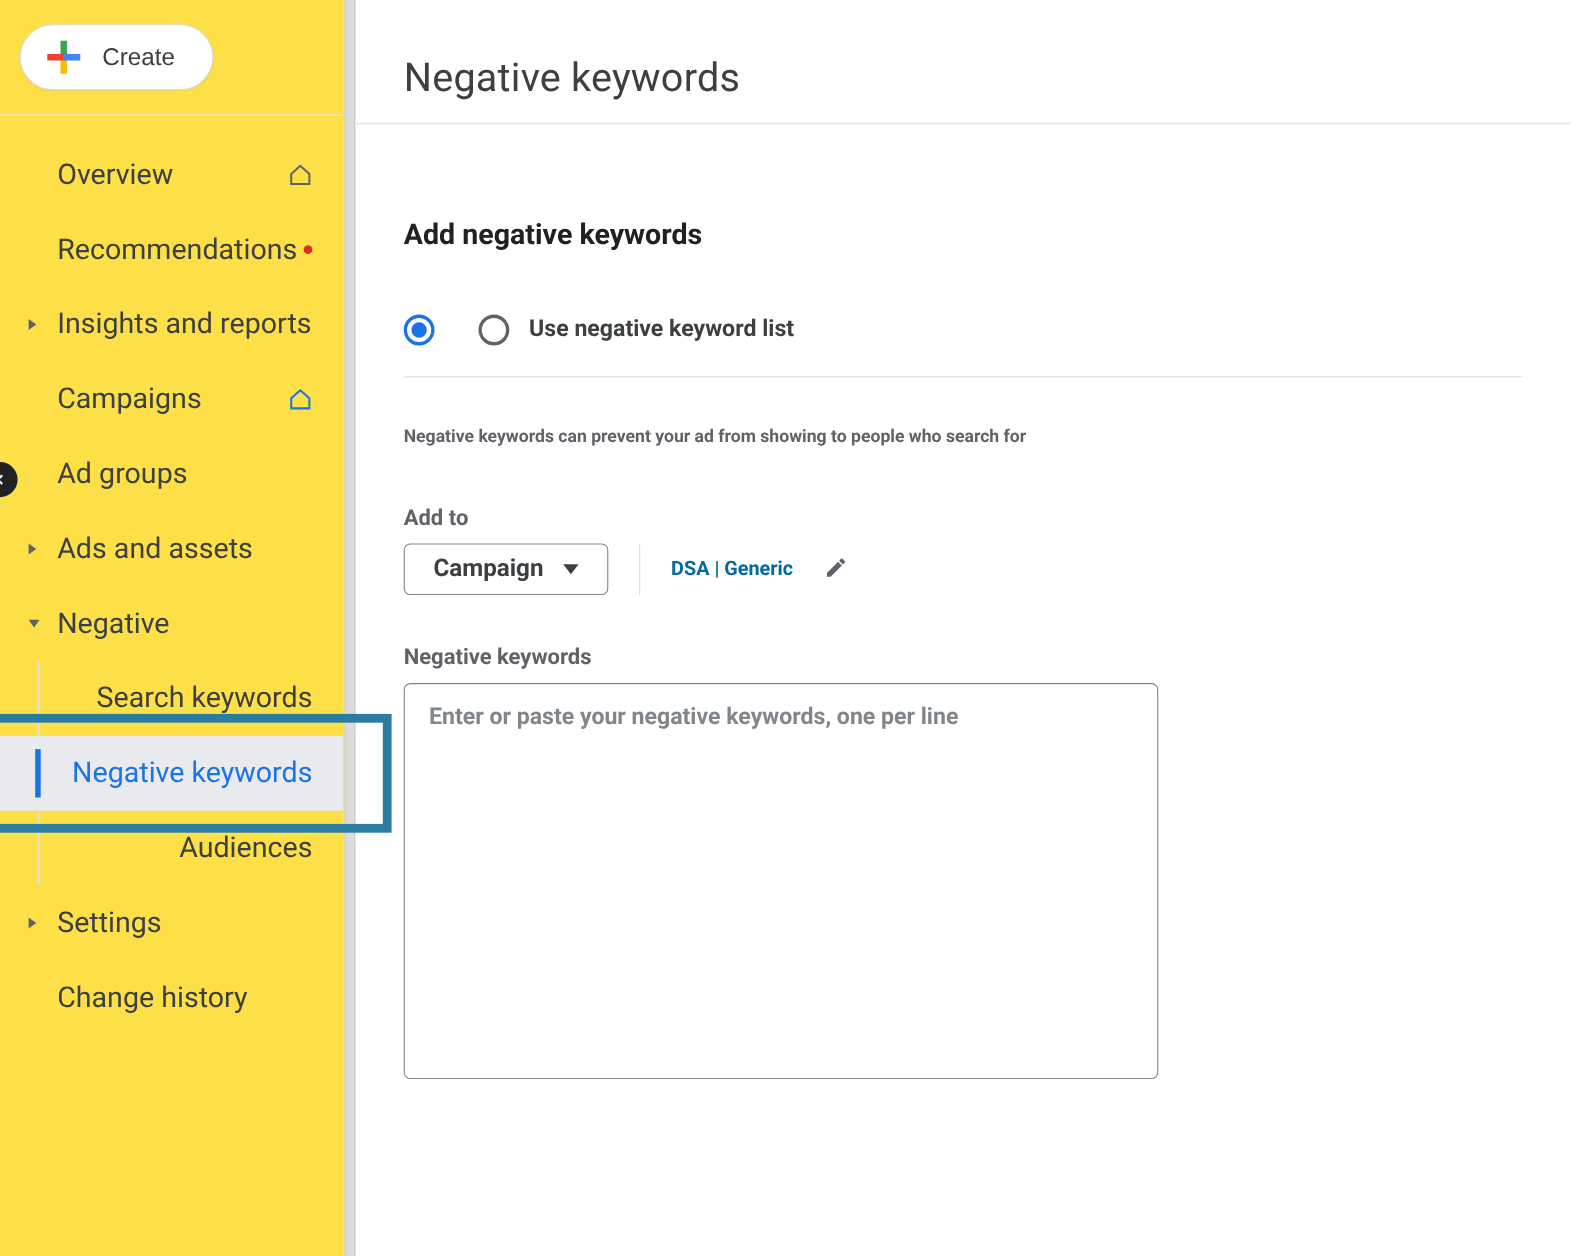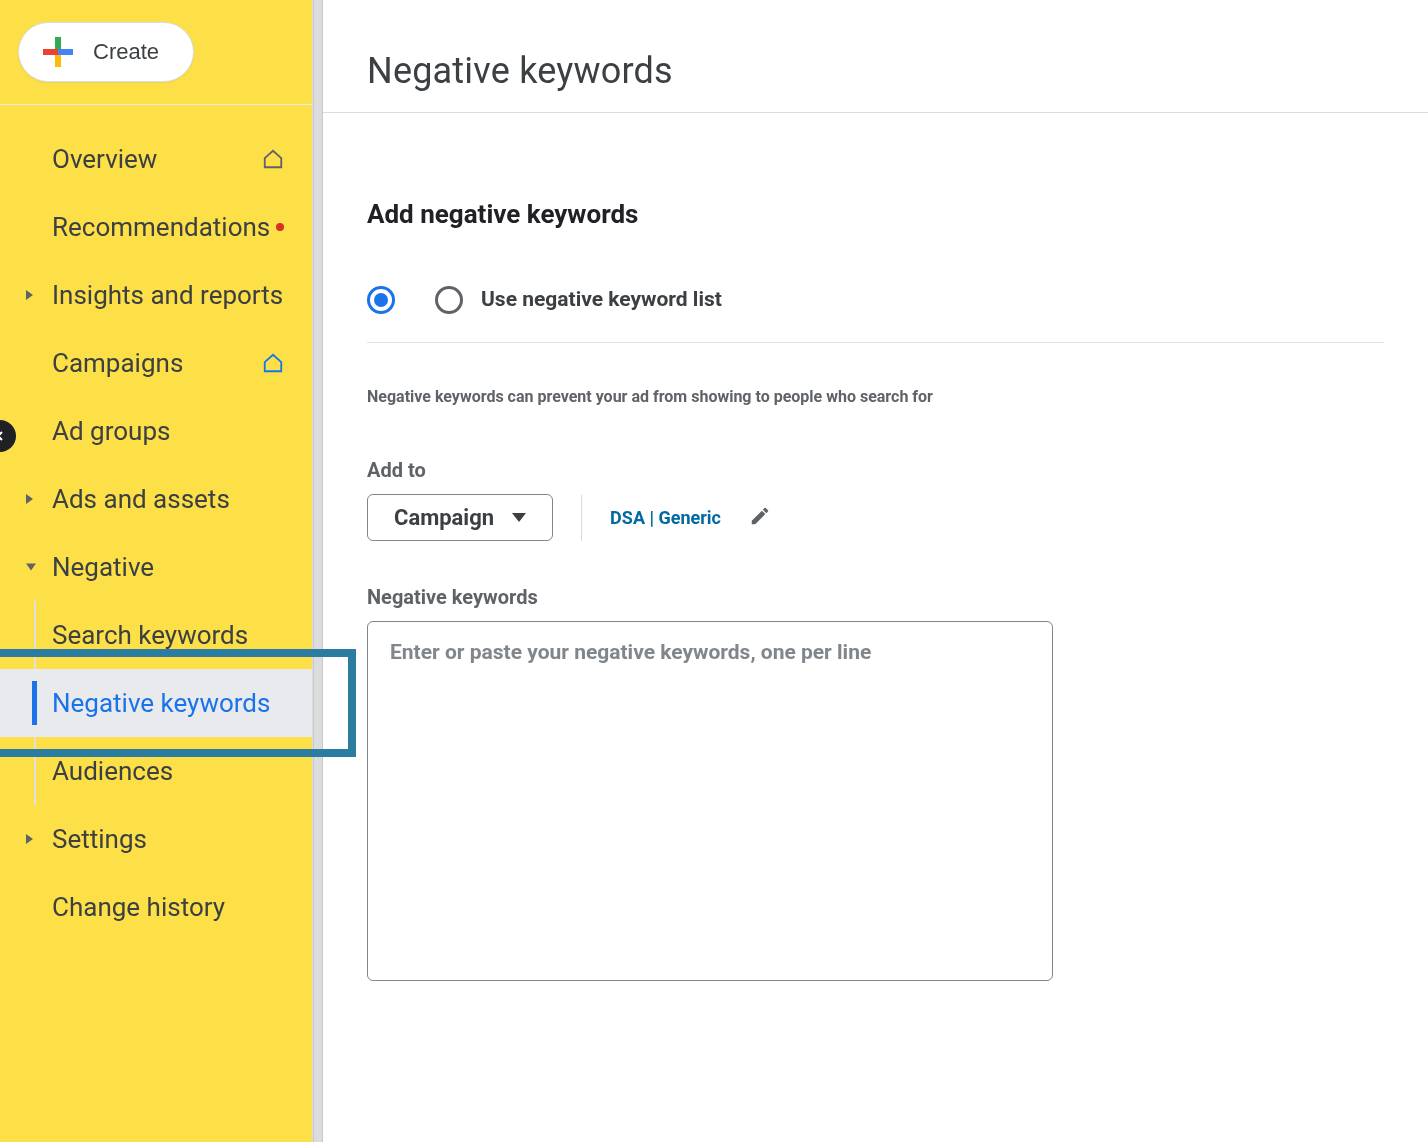--- a/index.html
+++ b/index.html
@@ -67,21 +67,21 @@
     width: 0; height: 0;
   }
   .chev.right { border-left: 7px solid #5f6368; border-top: 5px solid transparent; border-bottom: 5px solid transparent; }
   .chev.down  { border-top: 7px solid #5f6368; border-left: 5px solid transparent; border-right: 5px solid transparent; }
   .nav-item .end-icon { margin-left: auto; display:flex; align-items:center; }
   .red-dot { width: 8px; height: 8px; border-radius: 50%; background: #d93025; }
   .home-svg { width: 22px; height: 22px; }
 
   .subnav { position: relative; }
   .subnav-rail { position:absolute; left:34px; top:0; bottom:0; width:2px; background:#e0e0e0; }
-  .subnav-item { height: 68px; color:#3c4043; }
+  .subnav-item { height: 68px; color:#3c4043;justify-content:flex-end; }
   .subnav-item.active {
     background: #e8eaed;
     color: #1a73e8;
   }
   .subnav-item.active::before {
     content: "";
     position: absolute;
     left: 32px; top: 12px; bottom: 12px; width: 5px;
     background: #1a73e8;
   }

